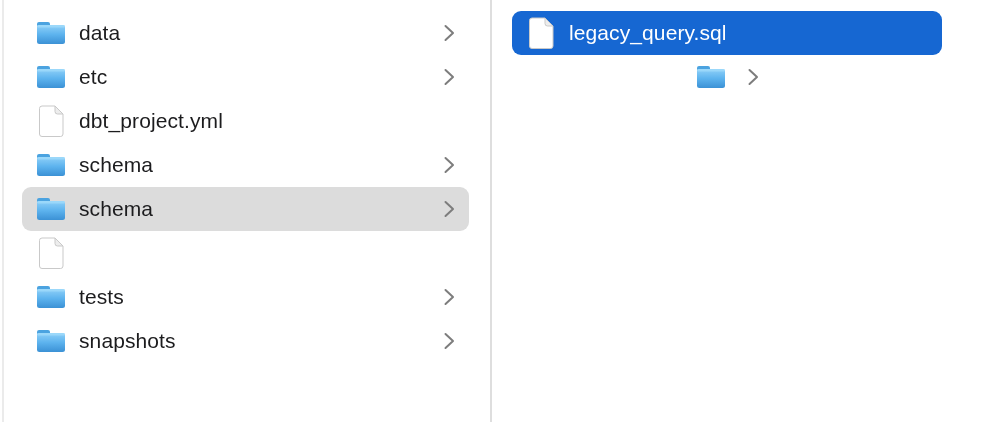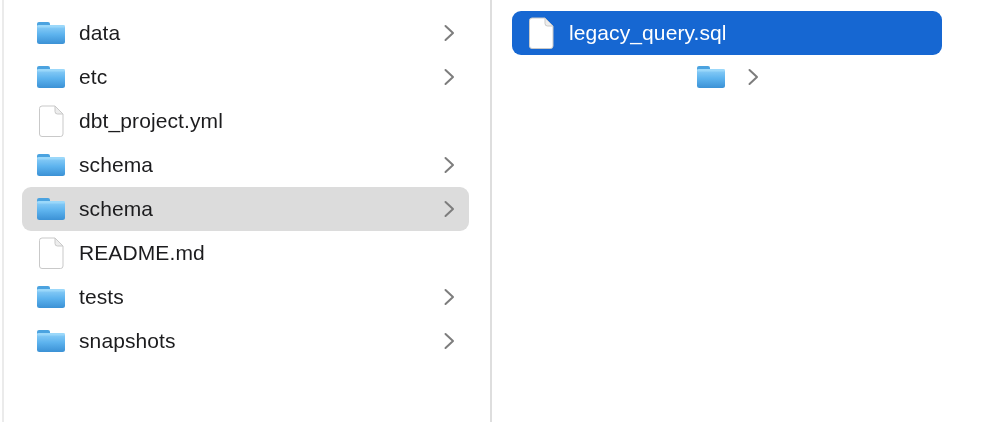--- a/index.html
+++ b/index.html
@@ -184,21 +184,20 @@
     </span>
   </div>
     <div class="row">
 
     <span class="icon">
       <svg width="26" height="32" viewBox="0 0 26 32">
         <path d="M4 1 h13 l8 8 v20 a2.5 2.5 0 0 1 -2.5 2.5 h-18.5 a2.5 2.5 0 0 1 -2.5 -2.5 v-25.5 a2.5 2.5 0 0 1 2.5 -2.5 z" fill="#ffffff" stroke="#c9c9c9" stroke-width="1"></path>
         <path d="M17 1 l8 8 h-5.5 a2.5 2.5 0 0 1 -2.5 -2.5 z" fill="#ededed" stroke="#c9c9c9" stroke-width="1" stroke-linejoin="round"></path>
       </svg>
     </span>
-    <span class="label">README.md</span>
 
   </div>
     <div class="row">
     <span class="icon">
       <svg width="30" height="24" viewBox="0 0 30 24">
         <defs>
           <linearGradient id="folder-grad" x1="0" y1="0" x2="0" y2="1">
             <stop offset="0%" stop-color="#8fd0f8"></stop>
             <stop offset="50%" stop-color="#5db3ee"></stop>
             <stop offset="100%" stop-color="#3b91d5"></stop>

